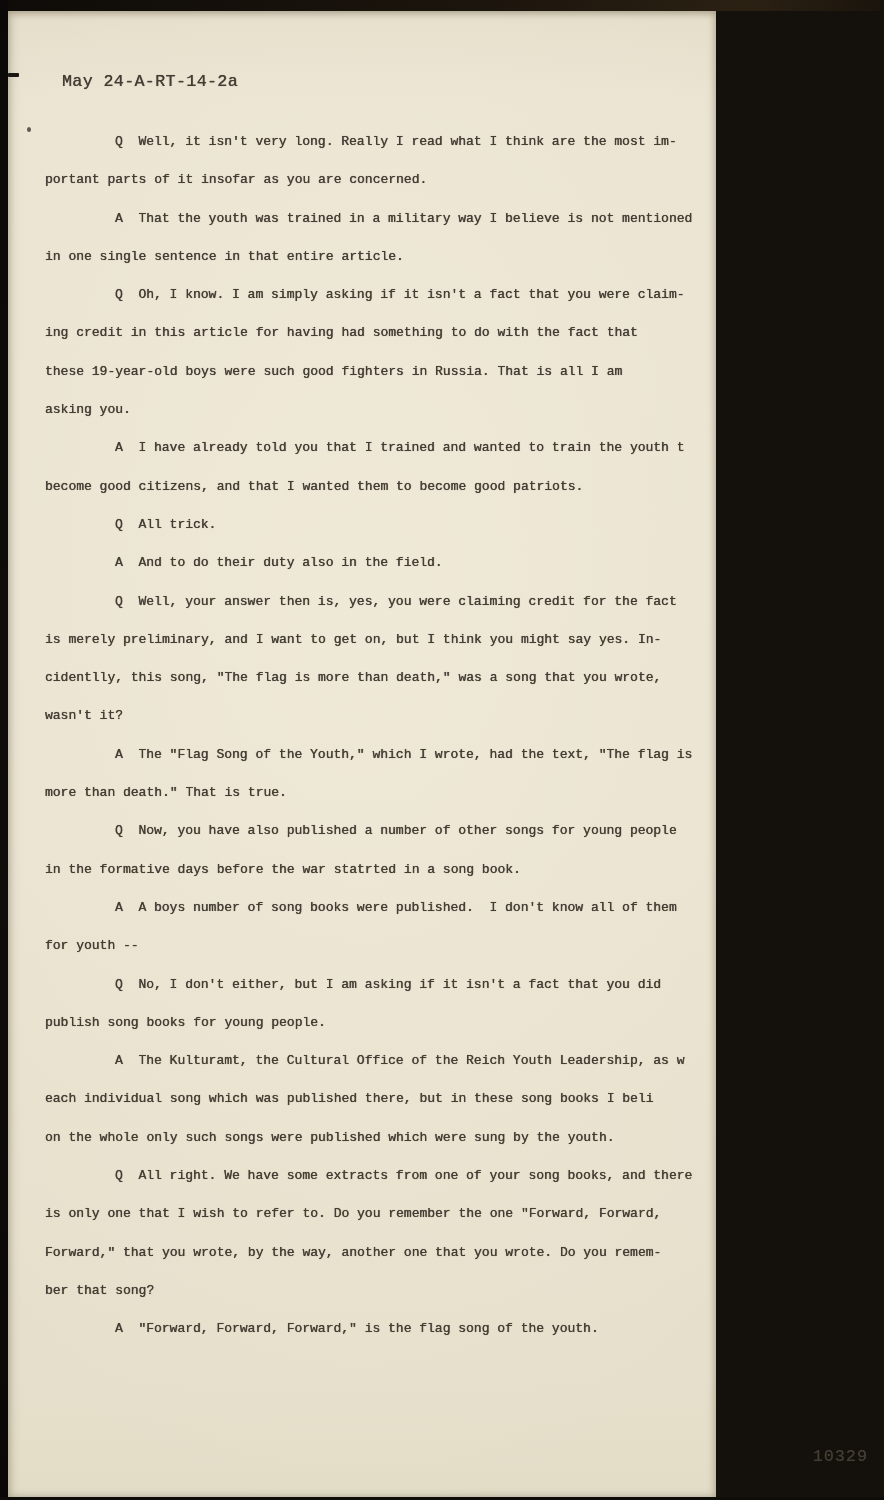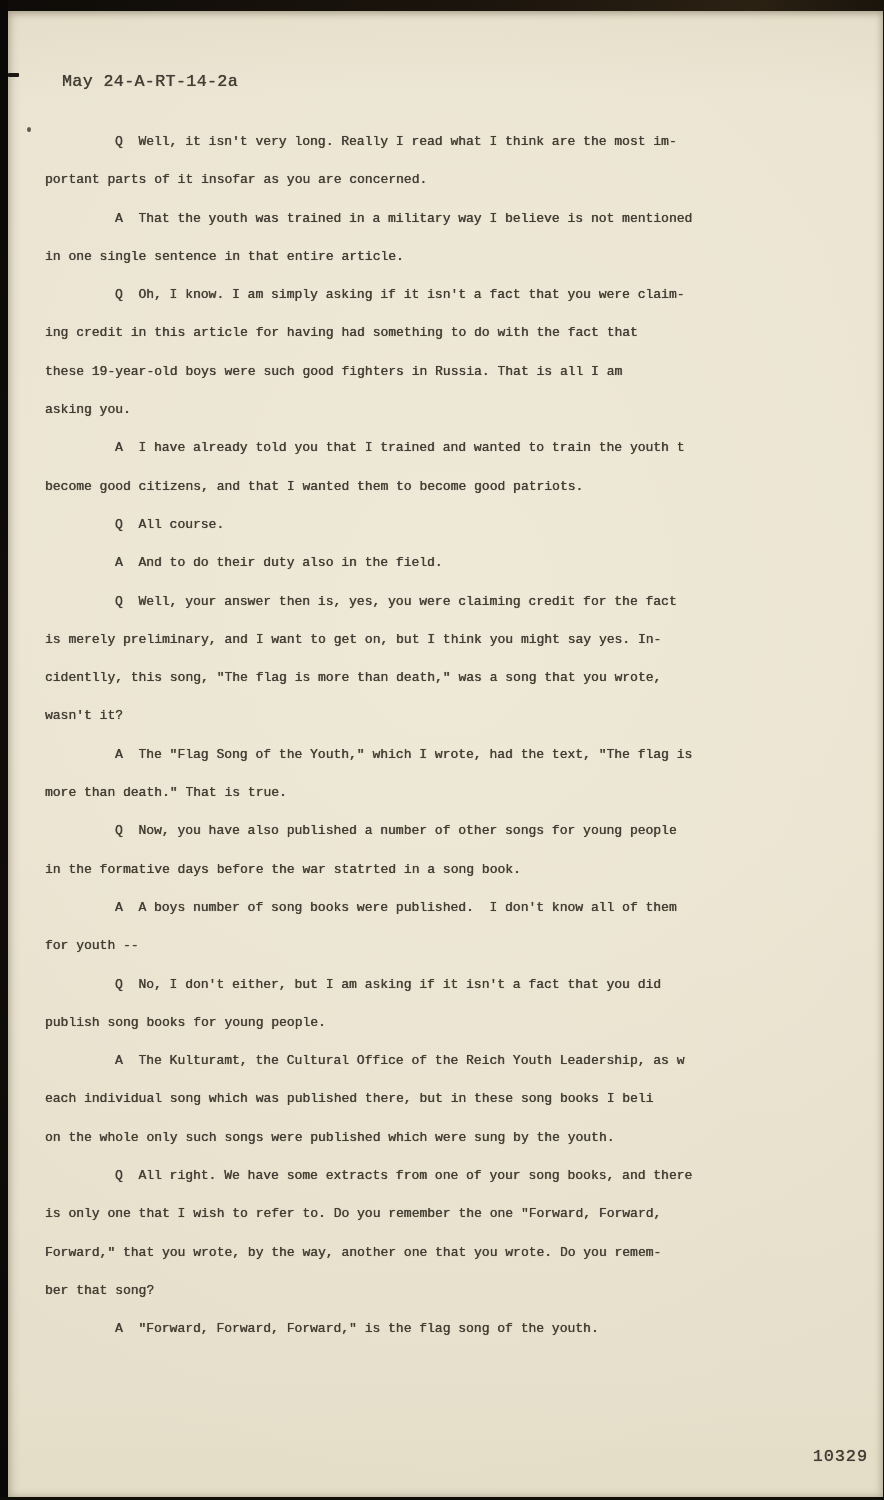--- a/index.html
+++ b/index.html
@@ -34,21 +34,21 @@
   }
   .scan-frame-bottom {
     position: absolute;
     left: 0; bottom: 0;
     width: 884px; height: 3px;
     background: #0f0d0a;
   }
   .paper {
     position: absolute;
     left: 8px; top: 11px;
-    width: 875px; height: 1486px;
+    width: 708px; height: 1486px;
     background:
       radial-gradient(ellipse 120% 90% at 50% 40%, rgba(255,252,240,0.25), rgba(0,0,0,0) 70%),
       linear-gradient(180deg, #e4ddc8 0%, #eae3d1 6%, #e9e2cf 55%, #e6dfcb 92%, #e3dcc6 100%);
     box-shadow: inset 4px 0 9px rgba(110,100,80,0.22),
                 inset -3px 0 7px rgba(110,100,80,0.18),
                 inset 0 3px 6px rgba(90,80,60,0.25);
   }
   .ink {
     color: #433d34;
     text-shadow: 0 0 0.7px rgba(62,56,46,0.85), 0.4px 0.4px 0.4px rgba(62,56,46,0.35);
@@ -116,21 +116,21 @@
       <div class="line indent">Q  Well, it isn't very long. Really I read what I think are the most im-</div>
       <div class="line">portant parts of it insofar as you are concerned.</div>
       <div class="line indent">A  That the youth was trained in a military way I believe is not mentioned</div>
       <div class="line">in one single sentence in that entire article.</div>
       <div class="line indent">Q  Oh, I know. I am simply asking if it isn't a fact that you were claim-</div>
       <div class="line">ing credit in this article for having had something to do with the fact that</div>
       <div class="line">these 19-year-old boys were such good fighters in Russia. That is all I am</div>
       <div class="line">asking you.</div>
       <div class="line indent">A  I have already told you that I trained and wanted to train the youth t</div>
       <div class="line">become good citizens, and that I wanted them to become good patriots.</div>
-      <div class="line indent">Q  All course.</div>
+      <div class="line indent">Q  All trick.</div>
       <div class="line indent">A  And to do their duty also in the field.</div>
       <div class="line indent">Q  Well, your answer then is, yes, you were claiming credit for the fact</div>
       <div class="line">is merely preliminary, and I want to get on, but I think you might say yes. In-</div>
       <div class="line">cidentlly, this song, "The flag is more than death," was a song that you wrote,</div>
       <div class="line">wasn't it?</div>
       <div class="line indent">A  The "Flag Song of the Youth," which I wrote, had the text, "The flag is</div>
       <div class="line">more than death." That is true.</div>
       <div class="line indent">Q  Now, you have also published a number of other songs for young people</div>
       <div class="line">in the formative days before the war statrted in a song book.</div>
       <div class="line indent">A  A boys number of song books were published.  I don't know all of them</div>

